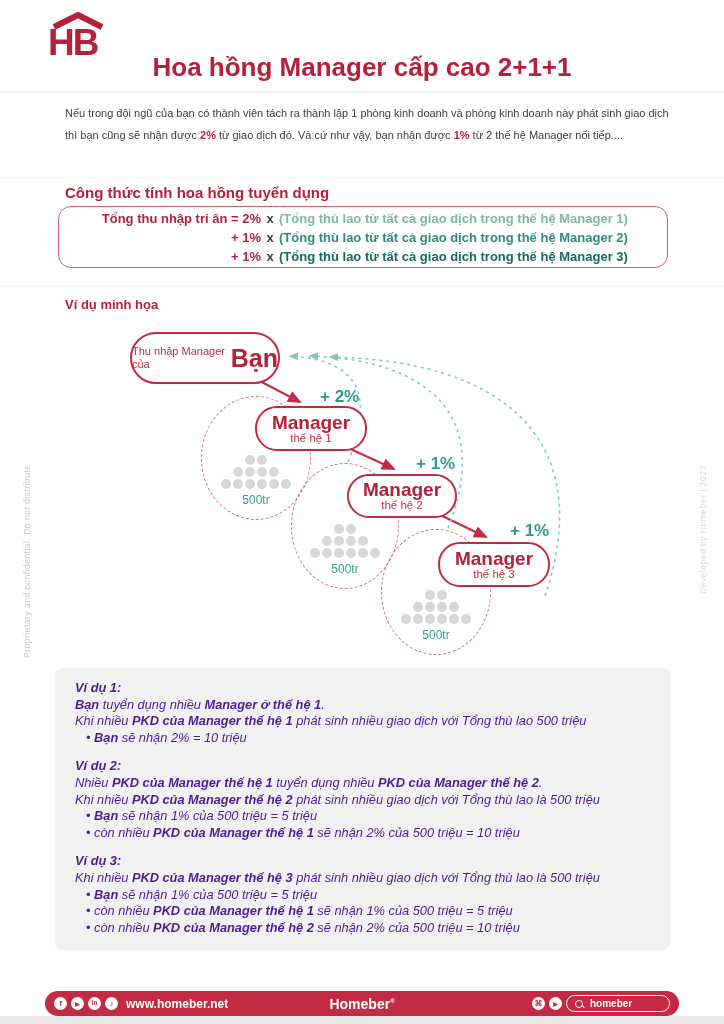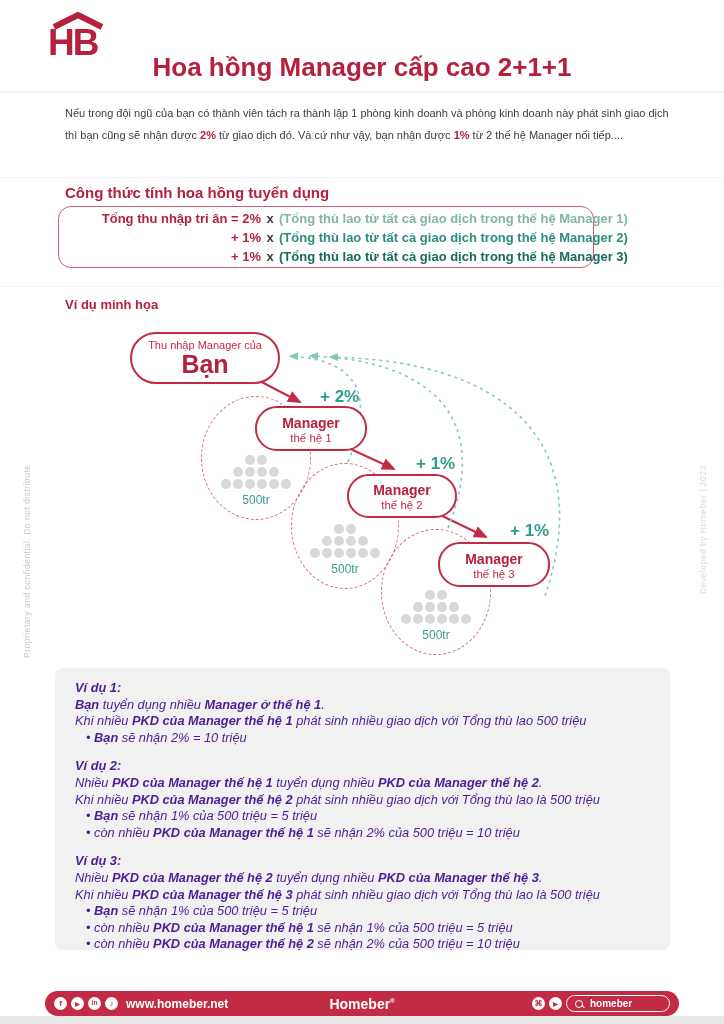--- a/index.html
+++ b/index.html
@@ -15,46 +15,46 @@
   .page-title{position:absolute;left:0;top:52px;width:724px;text-align:center;
               font-size:26px;font-weight:800;color:#B5213C;letter-spacing:0;}
 
   
   .intro{position:absolute;left:65px;top:103px;width:606px;font-size:11px;line-height:21.5px;color:#3c3c3c;}
   .seg.b{font-weight:700;}
   .seg.redb{font-weight:800;color:#B5213C;font-style:normal;}
 
   
   .formula-heading{position:absolute;left:65px;top:184px;font-size:15px;font-weight:800;color:#B5213C;}
-  .formula-box{position:absolute;left:58px;top:206px;width:536px;height:62px;box-sizing:border-box;
+  .formula-box{position:absolute;left:58px;top:206px;width:610px;height:62px;box-sizing:border-box;
                border:1.6px solid #cf6072;border-radius:13px;display:flex;flex-direction:column;
                justify-content:center;padding:4px 10px 4px 0;}
   .f-row{display:grid;grid-template-columns:202px 18px auto;font-size:13px;font-weight:800;line-height:19px;}
   .f-left{text-align:right;color:#B5213C;white-space:nowrap;}
   .f-op{text-align:center;color:#3c3c3c;}
   .f-right{white-space:nowrap;}
   .tone1{color:#82B5A7;}
   .tone2{color:#2E8C7D;}
   .tone3{color:#176A5D;}
 
   
   .illus-heading{position:absolute;left:65px;top:297px;font-size:13px;font-weight:800;color:#B5213C;}
 
   .you-box{position:absolute;left:130px;top:332px;width:146px;height:48px;background:#fff;
-           border:2px solid #C22B44;border-radius:26px;display:flex;flex-direction:column;
+           border:2px solid #C22B44;border-radius:26px;display:flex;flex-direction:row;
            align-items:center;justify-content:center;z-index:3;}
   .you-box .yl1{font-size:11px;color:#C22B44;line-height:13px;}
   .you-box .yl2{font-size:25px;font-weight:800;color:#B5213C;line-height:25px;}
 
   .mbox{position:absolute;background:#fff;border:2px solid #C22B44;border-radius:22px;
         display:flex;flex-direction:column;align-items:center;justify-content:center;z-index:3;}
   .m1{left:255px;top:406px;width:108px;height:41px;}
   .m2{left:347px;top:474px;width:106px;height:40px;}
   .m3{left:438px;top:542px;width:108px;height:41px;}
-  .mbox .mt{font-size:14px;font-weight:800;color:#B5213C;line-height:18px;}
+  .mbox .mt{font-size:19px;font-weight:800;color:#B5213C;line-height:18px;}
   .mbox .ms{font-size:11.5px;color:#C22B44;line-height:12px;}
 
   .pct{position:absolute;font-size:17px;font-weight:800;color:#2E9B8C;z-index:4;}
   .pct1{left:320px;top:387px;} .pct2{left:416px;top:454px;} .pct3{left:510px;top:521px;}
 
   .gcircle{position:absolute;border:1.5px dashed #D56A7B;border-radius:50%;z-index:1;box-sizing:border-box;
            display:flex;flex-direction:column;align-items:center;justify-content:flex-end;padding-bottom:10px;}
   .c1{left:201px;top:396px;width:110px;height:124px;}
   .c2{left:291px;top:463px;width:108px;height:126px;}
   .c3{left:381px;top:529px;width:110px;height:126px;}
@@ -255,21 +255,20 @@
     </div>
     <div class="ex-block">
       <div class="ex-heading">Ví dụ 2:</div>
       <div class="ex-line"><span class="seg">Nhiều </span><span class="seg b">PKD của Manager thế hệ 1</span><span class="seg"> tuyển dụng nhiều </span><span class="seg b">PKD của Manager thế hệ 2</span><span class="seg">.</span></div>
       <div class="ex-line"><span class="seg">Khi nhiều </span><span class="seg b">PKD của Manager thế hệ 2</span><span class="seg"> phát sinh nhiều giao dịch với Tổng thù lao là 500 triệu</span></div>
       <div class="ex-line bullet"><span class="seg">•  </span><span class="seg b">Bạn</span><span class="seg"> sẽ nhận 1% của 500 triệu = 5 triệu</span></div>
       <div class="ex-line bullet"><span class="seg">•  còn nhiều </span><span class="seg b">PKD của Manager thế hệ 1</span><span class="seg"> sẽ nhận 2% của 500 triệu = 10 triệu</span></div>
     </div>
     <div class="ex-block">
       <div class="ex-heading">Ví dụ 3:</div>
-      <div class="ex-line"><span class="seg">Nhiều </span><span class="seg b">PKD của Manager thế hệ 2</span><span class="seg"> tuyển dụng nhiều </span><span class="seg b">PKD của Manager thế hệ 3</span><span class="seg">.</span></div>
       <div class="ex-line"><span class="seg">Khi nhiều </span><span class="seg b">PKD của Manager thế hệ 3</span><span class="seg"> phát sinh nhiều giao dịch với Tổng thù lao là 500 triệu</span></div>
       <div class="ex-line bullet"><span class="seg">•  </span><span class="seg b">Bạn</span><span class="seg"> sẽ nhận 1% của 500 triệu = 5 triệu</span></div>
       <div class="ex-line bullet"><span class="seg">•  còn nhiều </span><span class="seg b">PKD của Manager thế hệ 1</span><span class="seg"> sẽ nhận 1% của 500 triệu = 5 triệu</span></div>
       <div class="ex-line bullet"><span class="seg">•  còn nhiều </span><span class="seg b">PKD của Manager thế hệ 2</span><span class="seg"> sẽ nhận 2% của 500 triệu = 10 triệu</span></div>
     </div>
   </div>
 
   <div class="footer-bar">
     <div class="social">
       <span class="sicon">f</span>

